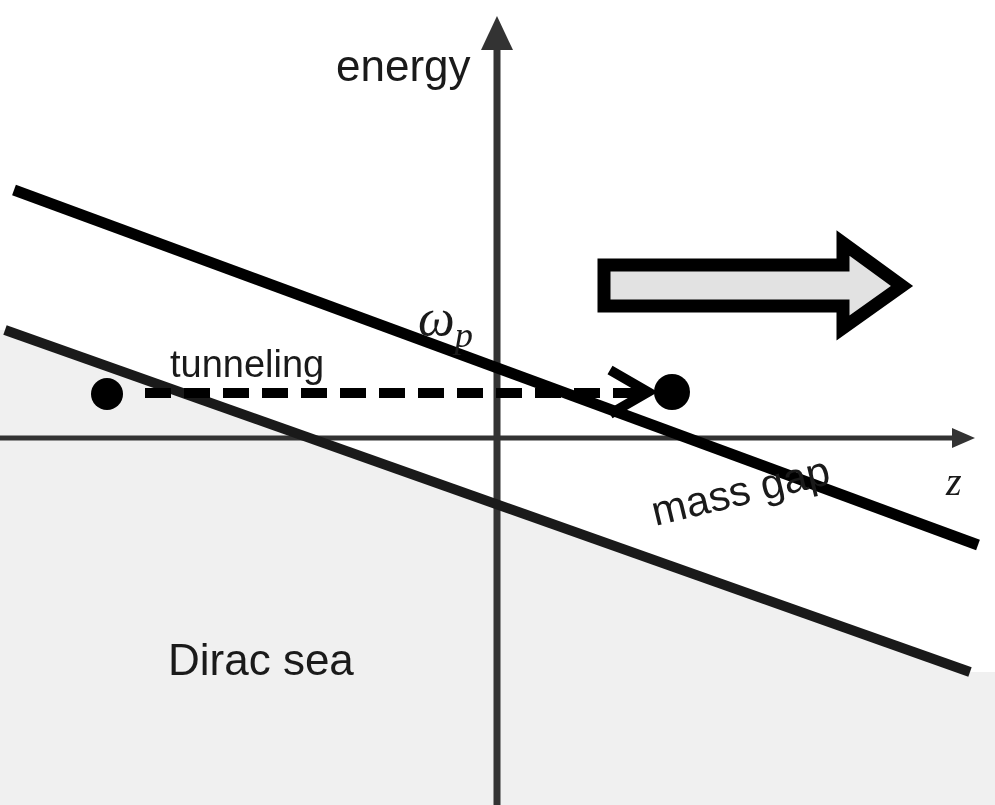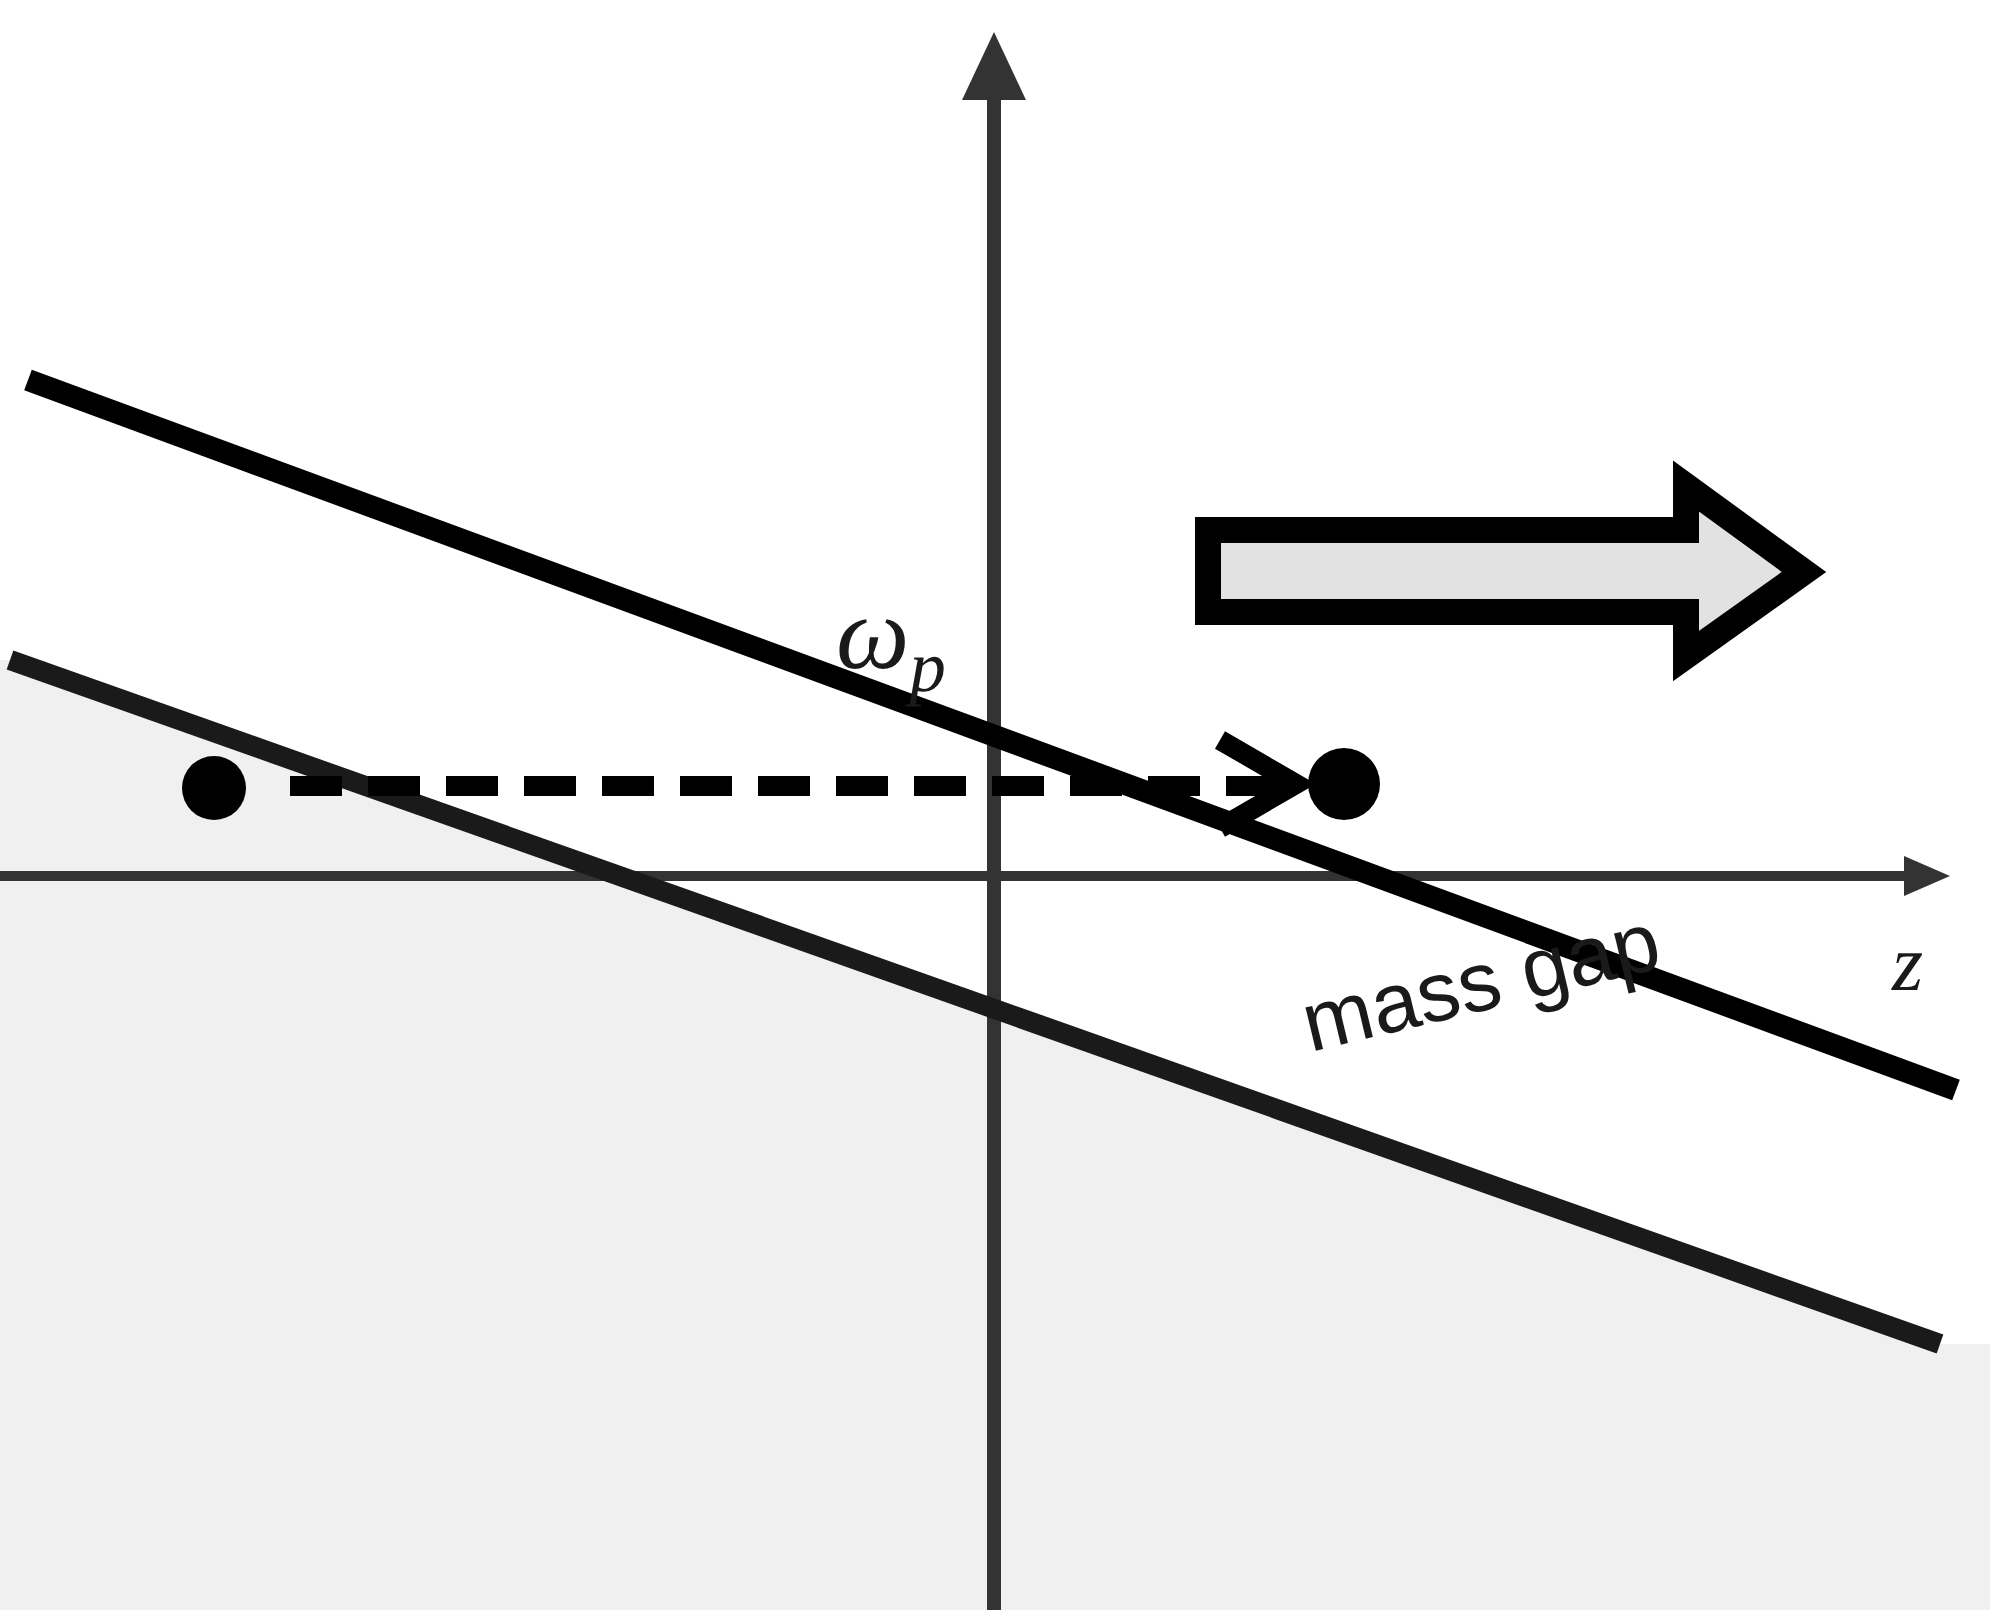--- a/index.html
+++ b/index.html
@@ -115,23 +115,26 @@
       <line x1="145" y1="393" x2="640" y2="393" stroke="#000000" stroke-width="10" stroke-dasharray="26 13"></line>
       <polyline points="610,370 648,392 610,414" fill="none" stroke="#000000" stroke-width="10" stroke-linecap="butt" stroke-linejoin="miter"></polyline>
     </g>
 
     <circle cx="107" cy="394" r="16" fill="#000000"></circle>
     <circle cx="672" cy="392" r="18" fill="#000000"></circle>
 
     <polygon points="604,265 843,265 843,243 902,286 843,328 843,306 604,306" fill="#e2e2e2" stroke="#000000" stroke-width="13" stroke-linejoin="miter"></polygon>
   </svg>
 
+  <div class="lbl lbl-energy">energy</div>
 
 
+  <div class="lbl lbl-tunneling">tunneling</div>
 
+  <div class="lbl lbl-dirac">Dirac  sea</div>
 
   <div class="lbl lbl-massgap">mass  gap</div>
 
   <div class="lbl lbl-omega">
     <span>ω</span><span class="sub">p</span>
   </div>
 
 
   <div class="lbl lbl-z">z</div>
 

